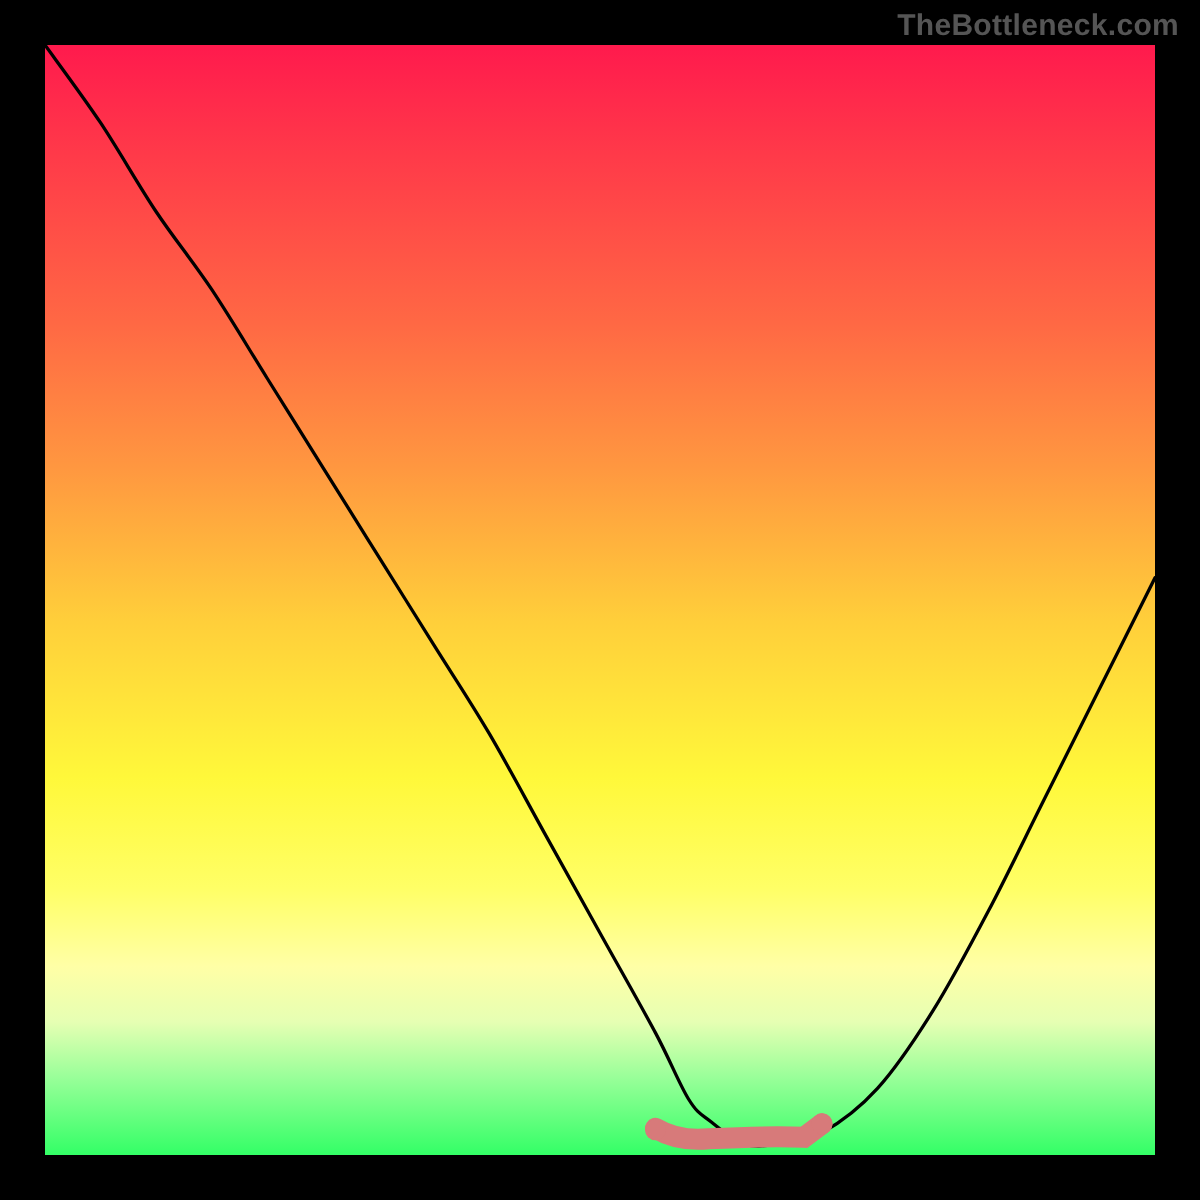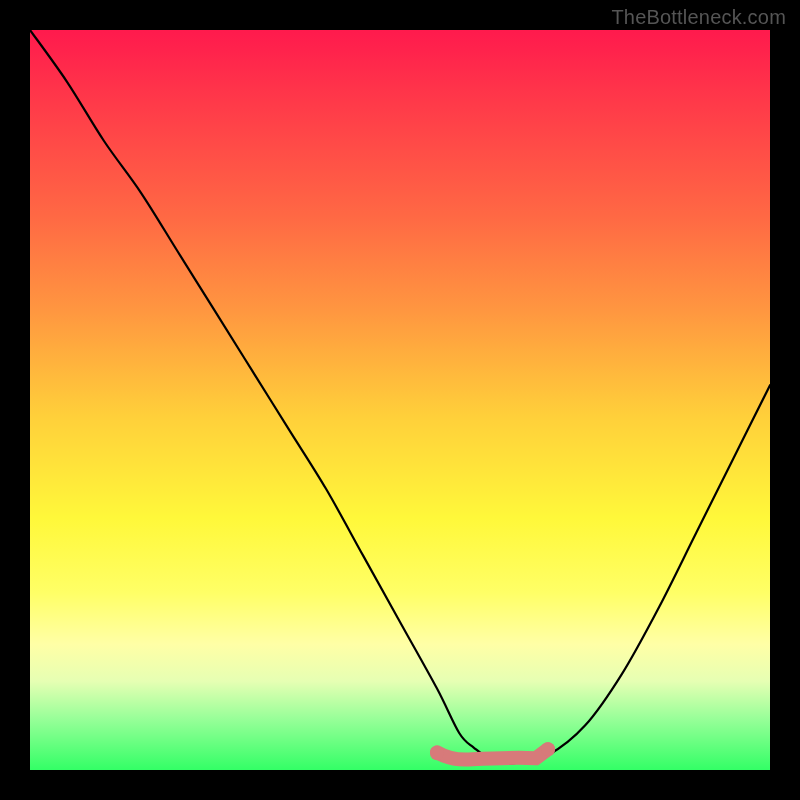--- a/index.html
+++ b/index.html
@@ -38,21 +38,21 @@
       #e6ffb3 88%,
       #99ff99 93%,
       #33ff66 100%
     );
   }
   .watermark {
     position: absolute;
     top: 6px;
     right: 14px;
     font-size: 20px;
-    font-weight: 400;
+    font-weight: 700;
     color: #555;
     letter-spacing: 0.2px;
   }
   svg.curve {
     position: absolute;
     left: 0;
     top: 0;
   }
 </style>
 </head>

